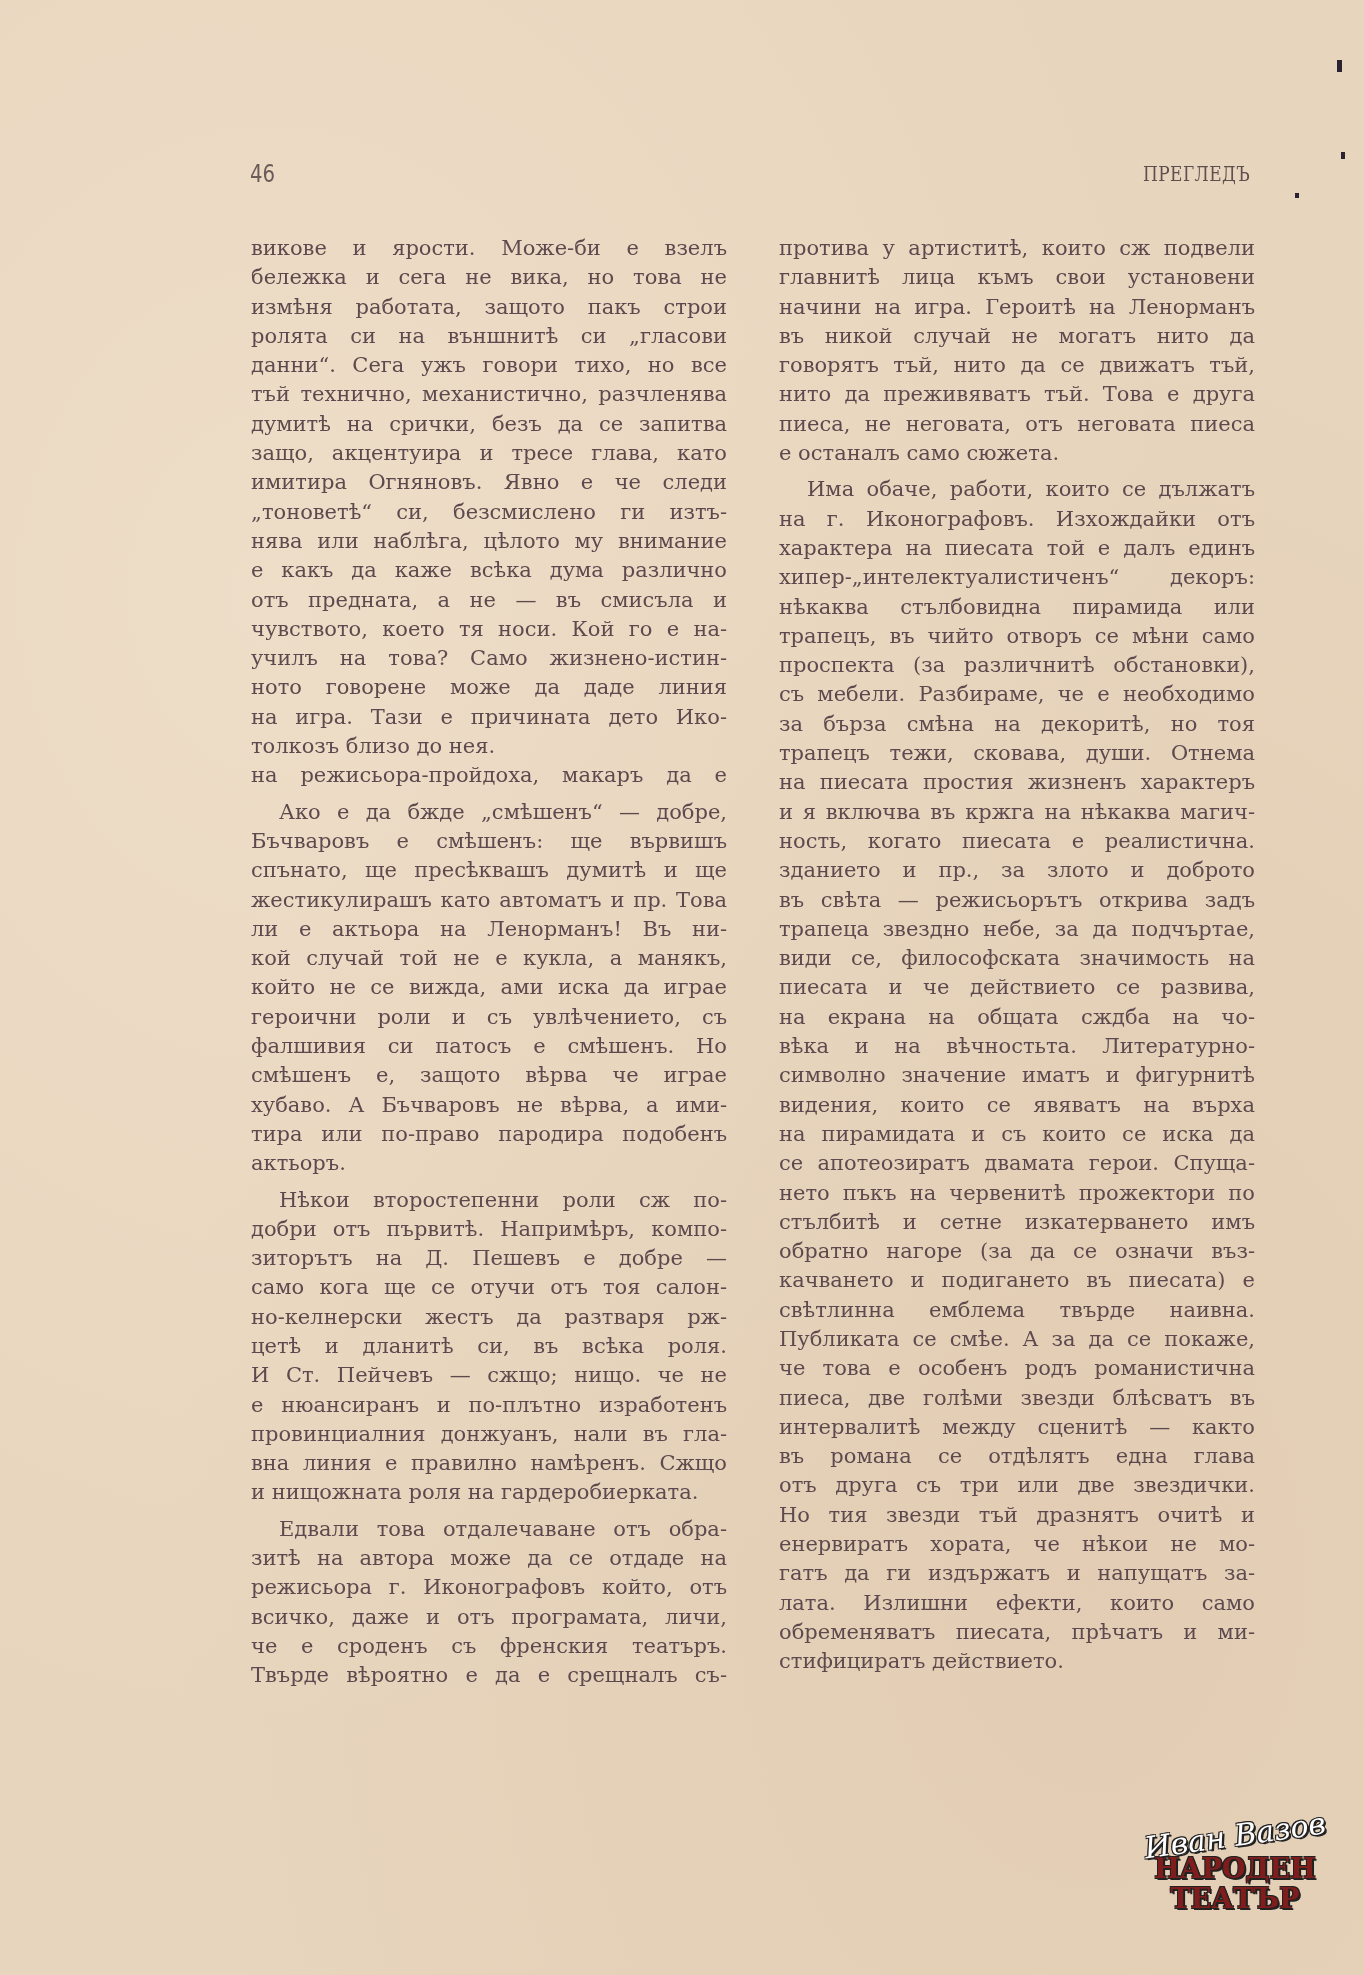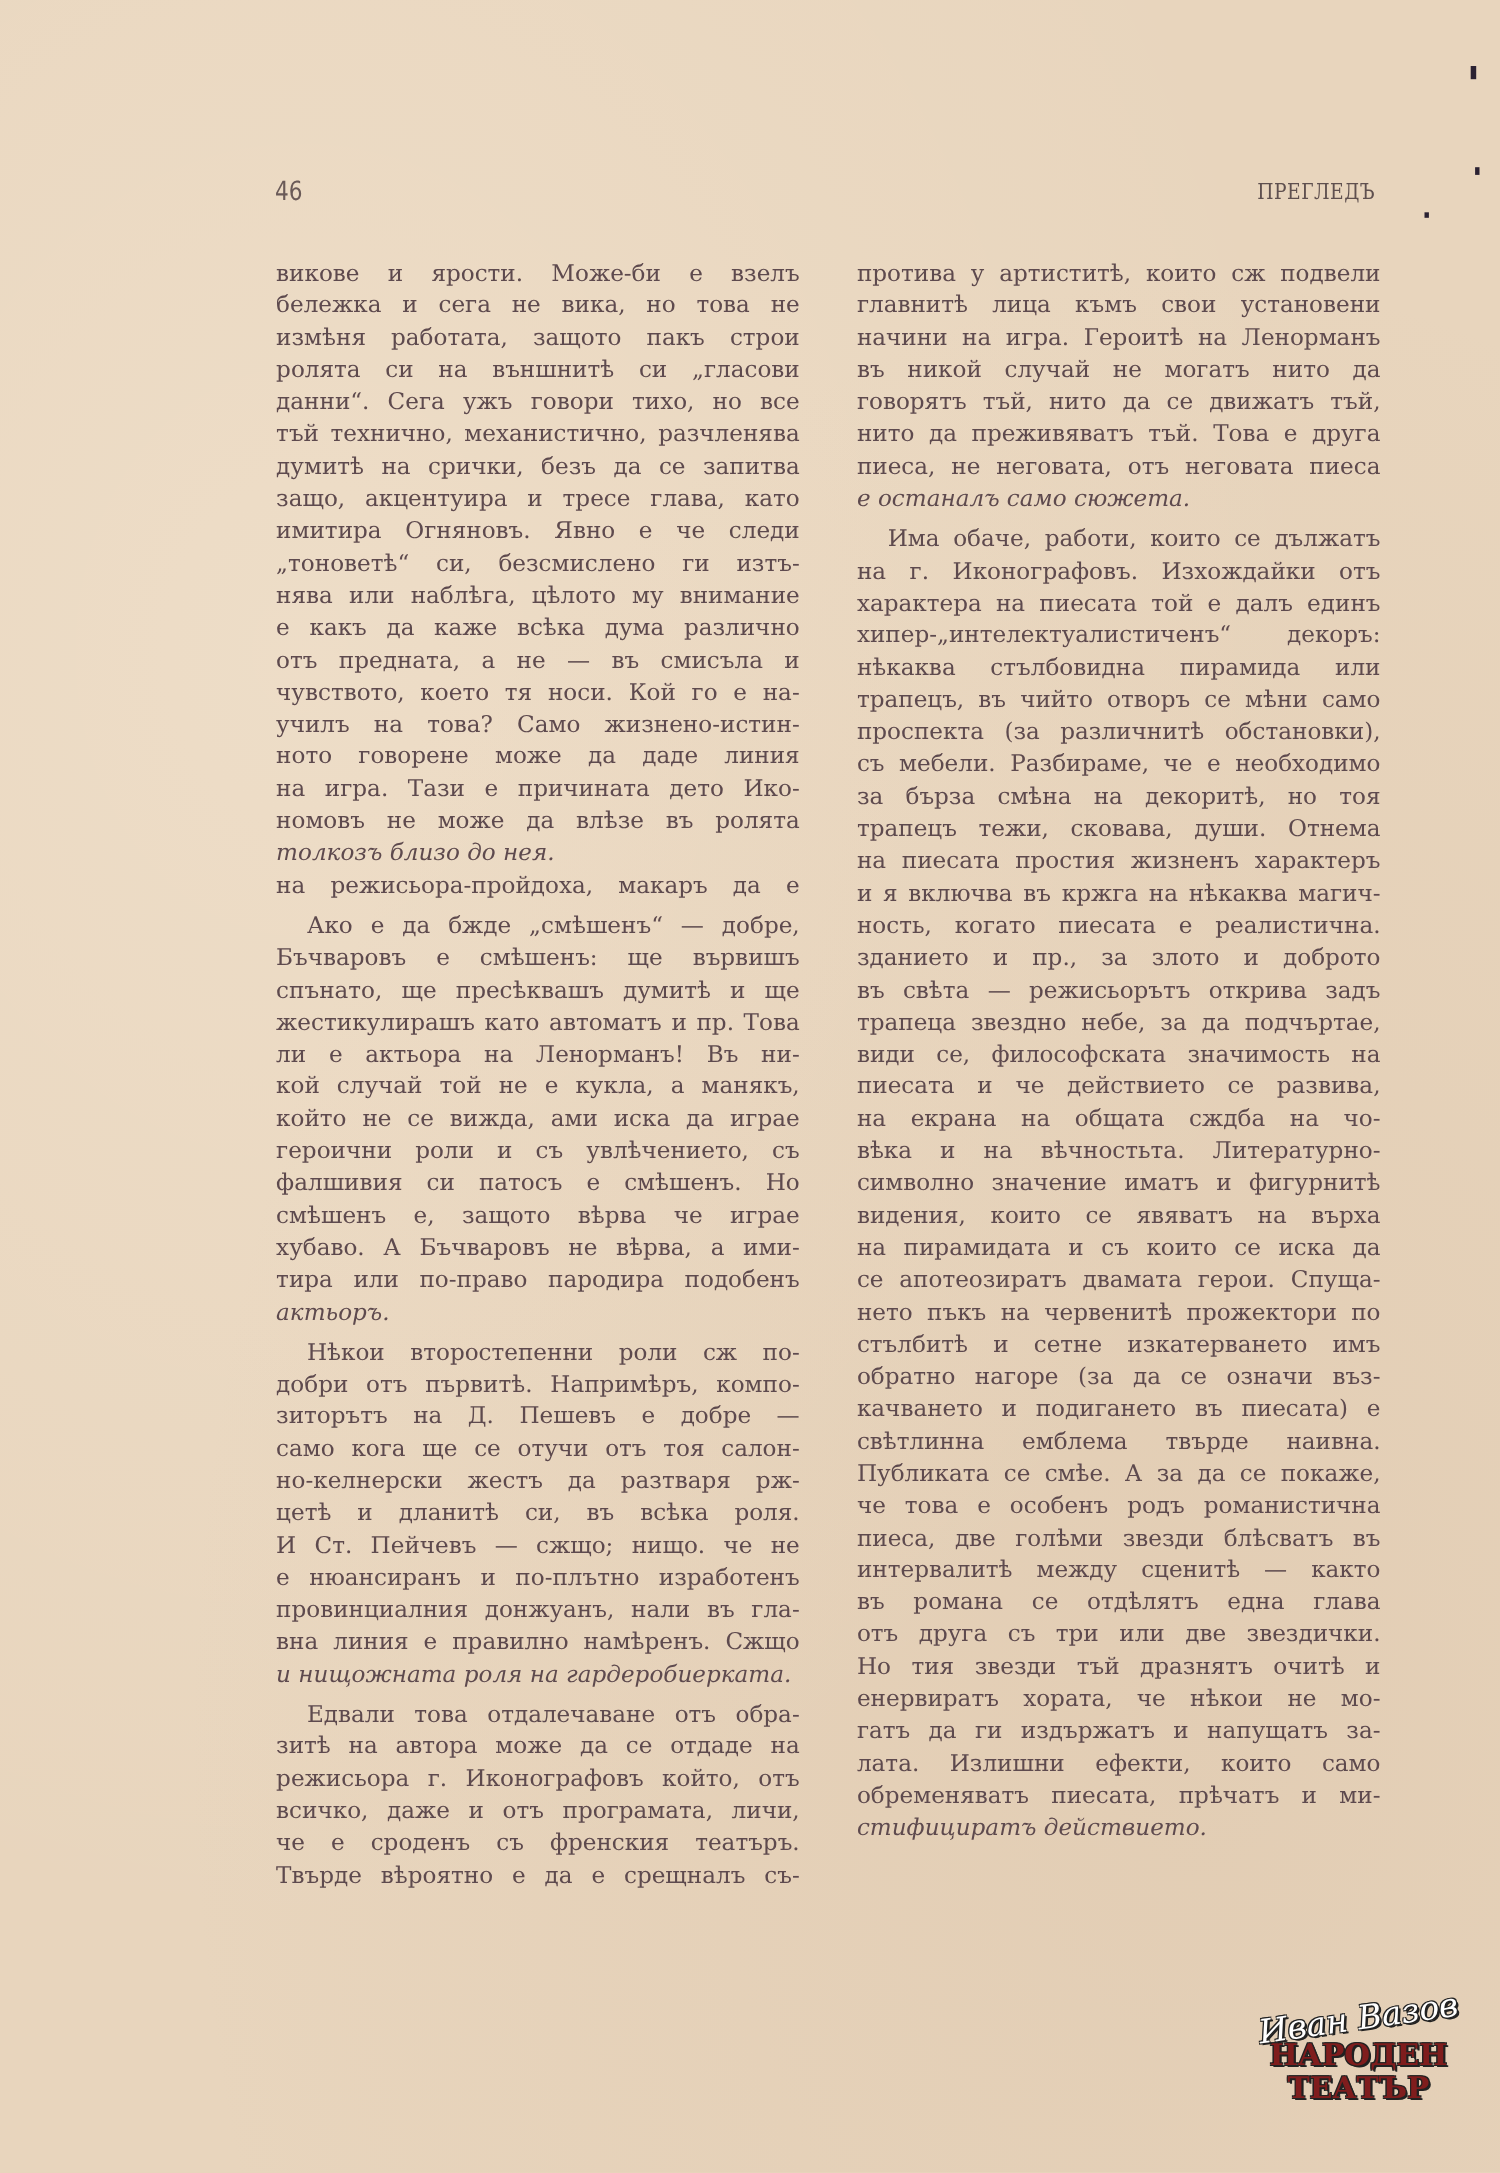--- a/index.html
+++ b/index.html
@@ -40,21 +40,21 @@
       top: 234px;
       width: 476px;
       font-size: 21px;
       line-height: 29.3px;
       text-align: justify;
       text-align-last: justify;
     }
     .col-left { left: 251px; }
     .col-right { left: 779px; }
     .line { display: block; white-space: nowrap; text-align: justify; text-align-last: justify; height: 29.3px; }
-    .line.last { text-align-last: left; font-style: italic; }
+    .line.last { text-align-last: left; }
     .line.indent { padding-left: 28px; }
     .para-gap { height: 7px; }
     .mark { position: absolute; background: #2b2232; }
     .logo {
       position: absolute; left: 1140px; top: 1818px; width: 190px; height: 110px;
       text-align: center; color: #fff;
     }
     .logo-script {
       font-family: "DejaVu Serif", serif; font-style: italic;
       font-size: 30px; line-height: 36px;
@@ -94,21 +94,20 @@
     <span class="line ">защо, акцентуира и тресе глава, като</span>
     <span class="line ">имитира Огняновъ. Явно е че следи</span>
     <span class="line ">„тоноветѣ“ си, безсмислено ги изтъ-</span>
     <span class="line ">нява или наблѣга, цѣлото му внимание</span>
     <span class="line ">е какъ да каже всѣка дума различно</span>
     <span class="line ">отъ предната, а не — въ смисъла и</span>
     <span class="line ">чувството, което тя носи. Кой го е на-</span>
     <span class="line ">училъ на това? Само жизнено-истин-</span>
     <span class="line ">ното говорене може да даде линия</span>
     <span class="line ">на игра. Тази е причината дето Ико-</span>
-    <span class="line ">номовъ не може да влѣзе въ ролята</span>
     <span class="line last">толкозъ близо до нея.</span>
     <span class="line ">на режисьора-пройдоха, макаръ да е</span>
     <div class="para-gap"></div>
     <span class="line indent">Ако е да бжде „смѣшенъ“ — добре,</span>
     <span class="line ">Бъчваровъ е смѣшенъ: ще вървишъ</span>
     <span class="line ">спънато, ще пресѣквашъ думитѣ и ще</span>
     <span class="line ">жестикулирашъ като автоматъ и пр. Това</span>
     <span class="line ">ли е актьора на Ленорманъ! Въ ни-</span>
     <span class="line ">кой случай той не е кукла, а манякъ,</span>
     <span class="line ">който не се вижда, ами иска да играе</span>

